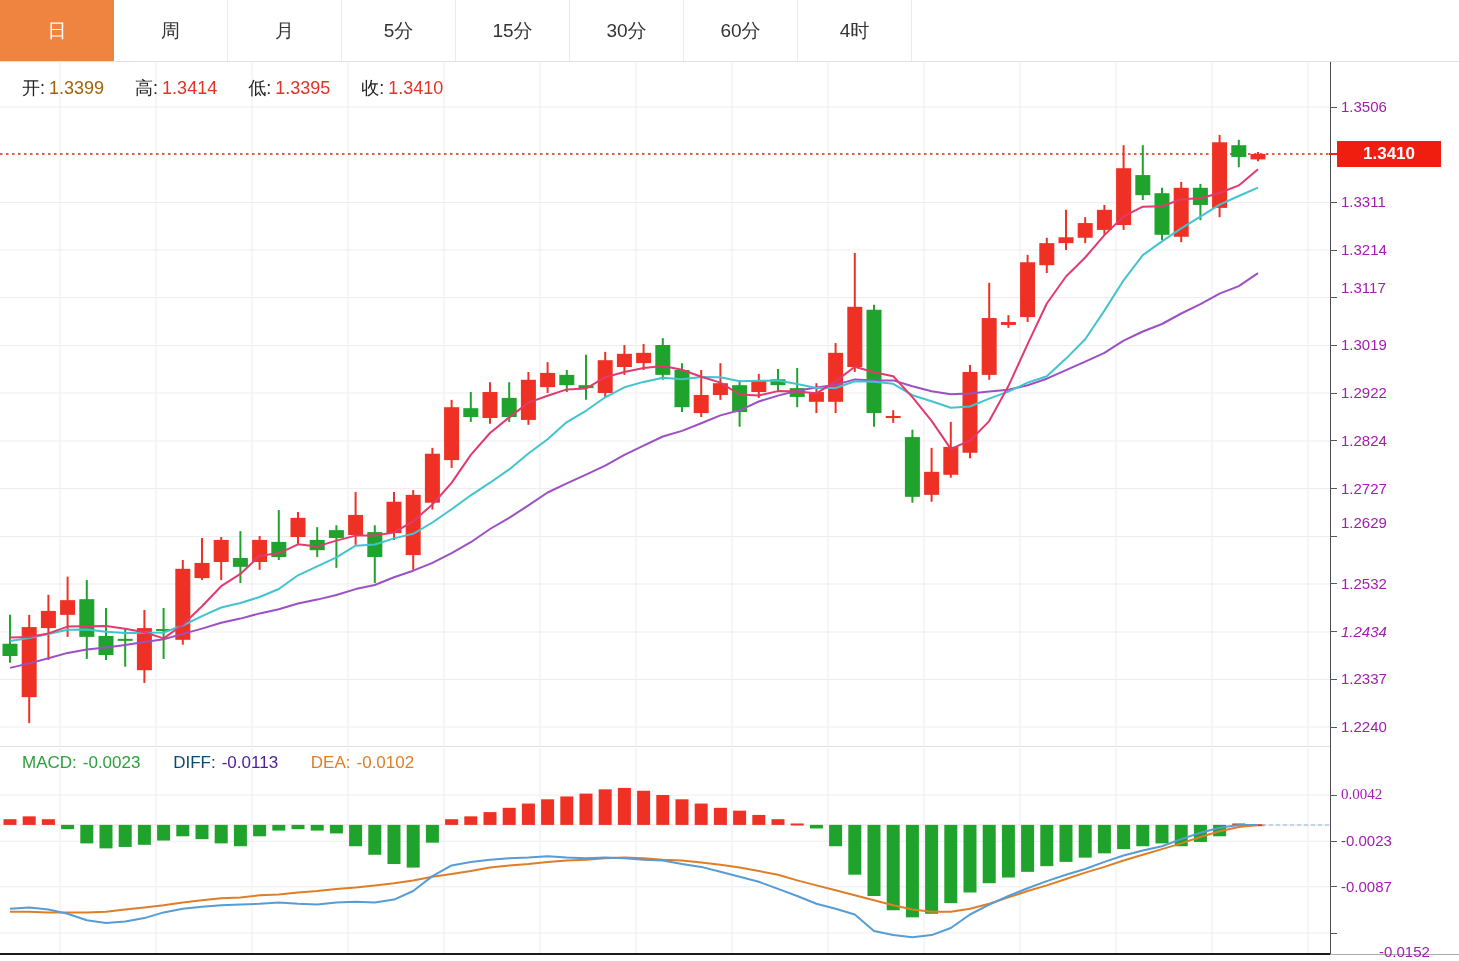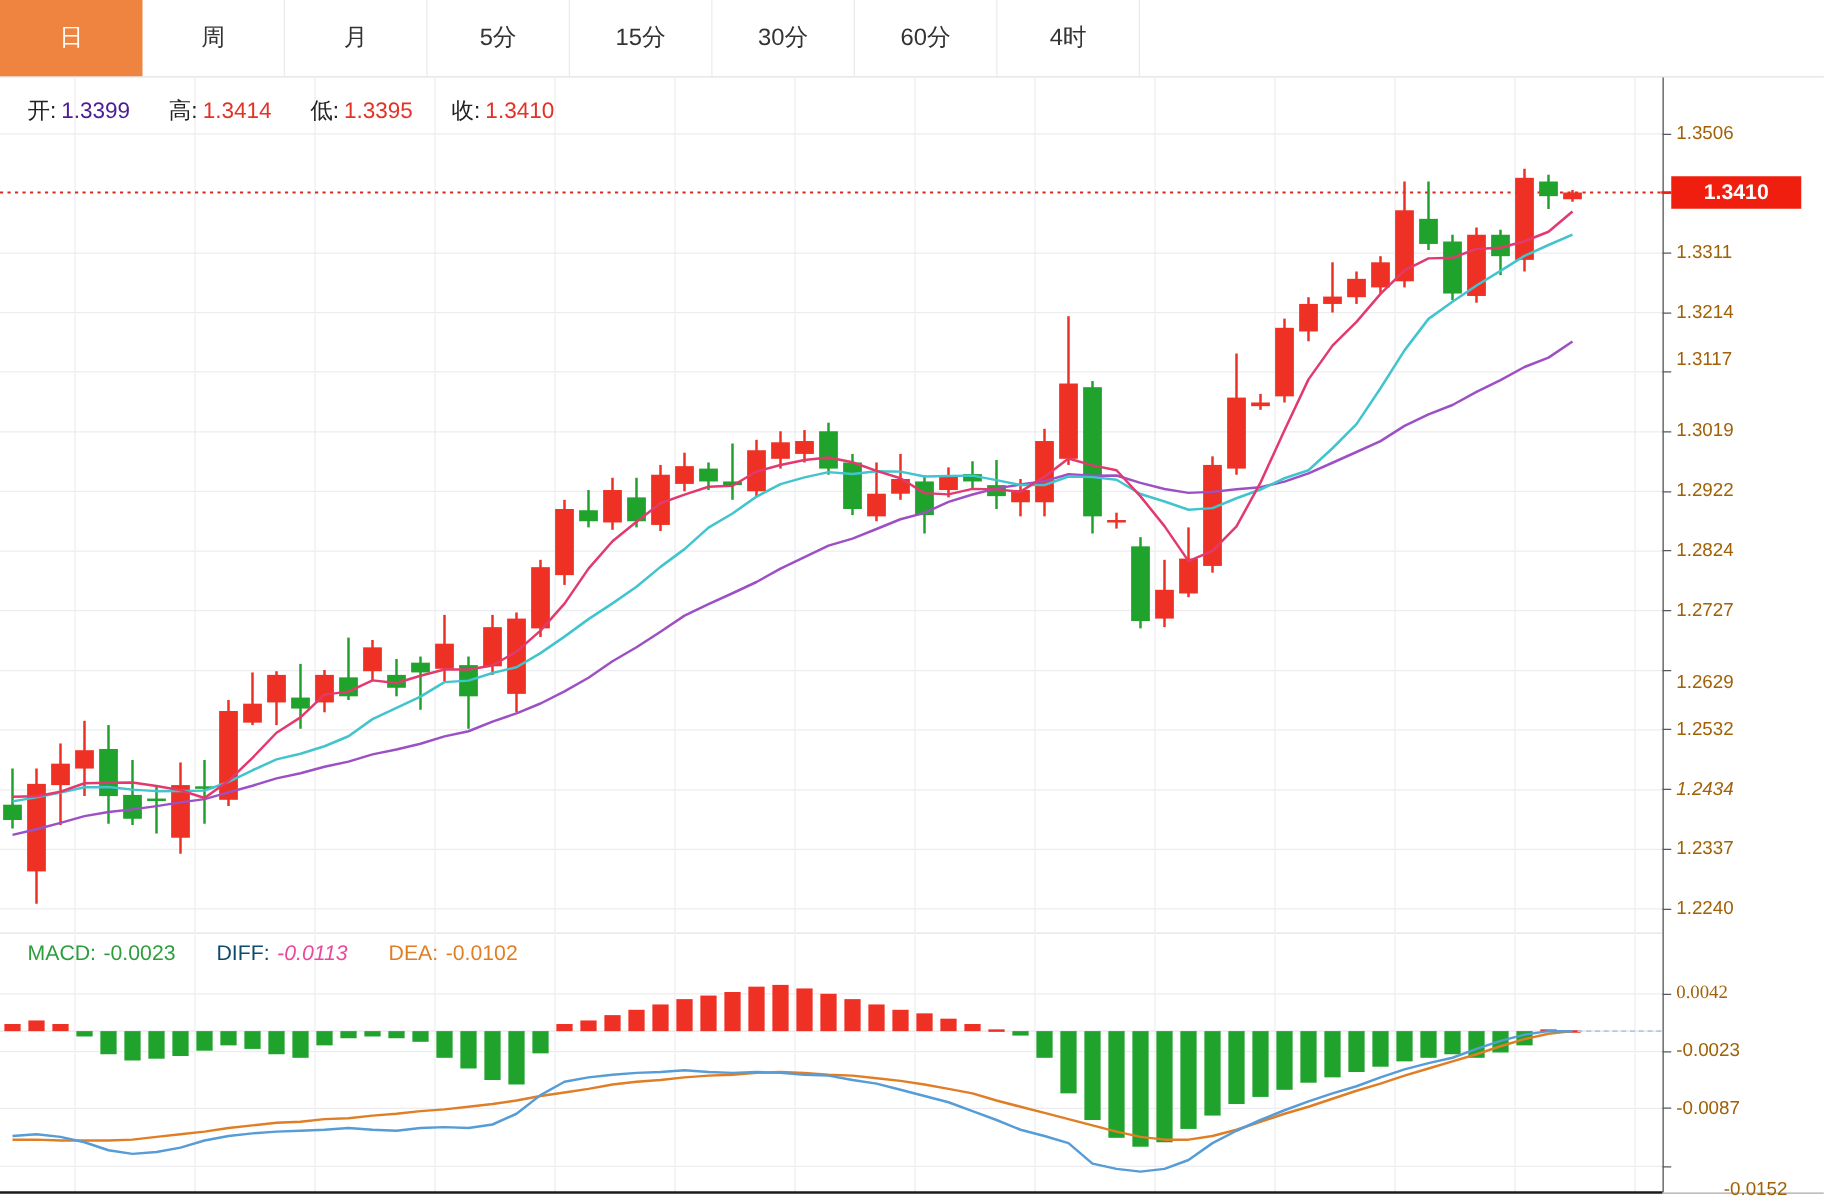--- a/index.html
+++ b/index.html
@@ -19,21 +19,21 @@
   .val{margin-right:26px;margin-left:4px;}
   .mval{margin-right:28px;margin-left:6px;}
   
   .panel{position:absolute;left:0;}
   #main-svg{top:62px;}
   #macd-svg{top:748px;}
   .axis-border{position:absolute;left:1330px;top:62px;width:1px;height:892px;background:#4c4c50;}
   .panel-sep{position:absolute;left:0;top:746px;width:1330px;height:1px;background:#e3e3e7;}
   .bottom-line{position:absolute;left:0;top:953px;width:1330px;height:2px;background:#1a1a1a;}
   .bottom-line-right{position:absolute;left:1330px;top:954px;width:129px;height:1px;background:#aaa;}
-  .axis-label{position:absolute;left:1341px;font-size:15px;color:#a16207;}
+  .axis-label{position:absolute;left:1341px;font-size:15px;color:#a21caf;}
   .tick{position:absolute;left:1330px;width:7px;height:1px;background:#55585c;}
   .price-badge{position:absolute;left:1337px;top:141px;width:104px;height:26px;line-height:26px;text-align:center;color:#fff;font-size:17px;font-weight:bold;z-index:6;}
   .badge-dash{position:absolute;left:1329px;top:153px;width:8px;height:2px;}
 </style>
 </head>
 <body>
 
 <div class="app">
 
   <div class="tabbar">
@@ -41,21 +41,21 @@
     <div class="tab">周</div>
     <div class="tab">月</div>
     <div class="tab">5分</div>
     <div class="tab">15分</div>
     <div class="tab">30分</div>
     <div class="tab">60分</div>
     <div class="tab">4时</div>
   </div>
 
   <div class="legend lg-row1">
-    <span class="lbl" style="color: rgb(34, 34, 34);">开:</span><span class="val" style="color: #4c1d95;">1.3399</span>
+    <span class="lbl" style="color: rgb(34, 34, 34);">开:</span><span class="val" style="color: #a16207;">1.3399</span>
     <span class="lbl" style="color: rgb(34, 34, 34);">高:</span><span class="val" style="color: rgb(226, 51, 40);">1.3414</span>
     <span class="lbl" style="color: rgb(34, 34, 34);">低:</span><span class="val" style="color: rgb(226, 51, 40);">1.3395</span>
     <span class="lbl" style="color: rgb(34, 34, 34);">收:</span><span class="val" style="color: rgb(226, 51, 40);">1.3410</span>
   </div>
 
 
   <svg id="main-svg" class="panel" width="1330" height="684" viewBox="0 0 1330 684">
       <line x1="60" x2="60" y1="0" y2="684" stroke="#ededf1" stroke-width="1"></line>
       <line x1="156" x2="156" y1="0" y2="684" stroke="#ededf1" stroke-width="1"></line>
       <line x1="252" x2="252" y1="0" y2="684" stroke="#ededf1" stroke-width="1"></line>
@@ -218,21 +218,21 @@
       <rect x="1250.5" y="92.01421800947892" width="15" height="5.387045813585502" fill="#ee3124"></rect>
       <polyline points="10.0,605.9 29.2,601.4 48.4,596.3 67.6,590.9 86.8,587.6 106.0,585.5 125.2,582.9 144.4,579.9 163.6,577.3 182.8,571.9 202.0,566.6 221.2,560.7 240.4,556.6 259.6,551.4 278.8,547.3 298.0,541.5 317.2,537.6 336.4,533.0 355.6,527.1 374.8,523.0 394.0,515.3 413.2,508.7 432.4,500.8 451.6,491.1 470.8,480.2 490.0,467.0 509.2,455.8 528.4,443.4 547.6,430.5 566.8,421.3 586.0,412.6 605.2,403.6 624.4,392.9 643.6,383.6 662.8,374.5 682.0,368.9 701.2,361.2 720.4,353.4 739.6,348.3 758.8,339.5 778.0,333.6 797.2,328.7 816.4,325.6 835.6,322.9 854.8,317.4 874.0,318.5 893.2,318.4 912.4,324.3 931.6,329.2 950.8,332.3 970.0,331.5 989.2,329.4 1008.4,327.8 1027.6,323.3 1046.8,316.7 1066.0,308.2 1085.2,299.6 1104.4,290.9 1123.6,278.7 1142.8,269.5 1162.0,262.0 1181.2,251.5 1200.4,242.1 1219.6,231.6 1238.8,224.1 1258.0,211.2" fill="none" stroke="#9d50c4" stroke-width="2" stroke-linejoin="round"></polyline>
       <polyline points="10.0,579.1 29.2,575.9 48.4,572.1 67.6,567.8 86.8,567.6 106.0,569.7 125.2,570.9 144.4,570.8 163.6,570.5 182.8,563.5 202.0,554.2 221.2,545.5 240.4,541.0 259.6,535.0 278.8,527.0 298.0,513.3 317.2,504.3 336.4,495.3 355.6,483.7 374.8,482.5 394.0,476.4 413.2,471.8 432.4,460.5 451.6,447.3 470.8,433.3 490.0,420.7 509.2,407.4 528.4,391.5 547.6,377.3 566.8,360.1 586.0,348.8 605.2,335.3 624.4,325.3 643.6,319.9 662.8,315.7 682.0,317.2 701.2,315.0 720.4,315.3 739.6,319.2 758.8,318.8 778.0,318.5 797.2,322.1 816.4,326.0 835.6,326.0 854.8,319.2 874.0,319.7 893.2,321.8 912.4,333.2 931.6,339.2 950.8,345.8 970.0,344.5 989.2,336.6 1008.4,329.6 1027.6,320.6 1046.8,314.2 1066.0,296.6 1085.2,277.3 1104.4,248.6 1123.6,218.3 1142.8,193.1 1162.0,179.4 1181.2,166.4 1200.4,154.7 1219.6,142.7 1238.8,134.0 1258.0,125.7" fill="none" stroke="#41c4ce" stroke-width="2" stroke-linejoin="round"></polyline>
       <polyline points="10.0,575.4 29.2,575.0 48.4,571.4 67.6,564.6 86.8,564.2 106.0,564.0 125.2,566.8 144.4,570.2 163.6,576.4 182.8,562.7 202.0,544.3 221.2,524.2 240.4,511.9 259.6,493.7 278.8,491.3 298.0,482.3 317.2,484.4 336.4,478.6 355.6,473.6 374.8,473.6 394.0,470.4 413.2,459.3 432.4,442.5 451.6,420.9 470.8,392.9 490.0,371.0 509.2,355.4 528.4,340.6 547.6,333.7 566.8,327.4 586.0,326.6 605.2,315.2 624.4,310.0 643.6,306.0 662.8,304.0 682.0,307.8 701.2,314.7 720.4,320.6 739.6,332.5 758.8,333.5 778.0,329.1 797.2,329.5 816.4,331.3 835.6,319.4 854.8,304.8 874.0,310.3 893.2,314.2 912.4,335.1 931.6,358.9 950.8,386.9 970.0,378.7 989.2,359.1 1008.4,324.1 1027.6,282.2 1046.8,241.5 1066.0,214.5 1085.2,195.5 1104.4,173.1 1123.6,154.3 1142.8,144.7 1162.0,144.2 1181.2,137.2 1200.4,136.2 1219.6,131.0 1238.8,123.4 1258.0,107.2" fill="none" stroke="#e23a6e" stroke-width="2" stroke-linejoin="round"></polyline>
     </svg>
 
   <div class="panel-sep"></div>
 
   <div class="legend lg-macd">
     <span style="color: rgb(45, 158, 60);">MACD:</span><span class="mval" style="color: rgb(45, 158, 60);">-0.0023</span>
-    <span style="color: #0c4a6e;">DIFF:</span><span class="mval" style="color: #ec4899; font-style: italic;">-0.0113</span>
+    <span style="color: #0c4a6e;">DIFF:</span><span class="mval" style="color: #4c1d95;">-0.0113</span>
     <span style="color: rgb(224, 126, 38);">DEA:</span><span class="mval" style="color: rgb(224, 126, 38);">-0.0102</span>
   </div>
 
   <svg id="macd-svg" class="panel" width="1330" height="206" viewBox="0 0 1330 206">
       <line x1="60" x2="60" y1="0" y2="206" stroke="#ededf1" stroke-width="1"></line>
       <line x1="156" x2="156" y1="0" y2="206" stroke="#ededf1" stroke-width="1"></line>
       <line x1="252" x2="252" y1="0" y2="206" stroke="#ededf1" stroke-width="1"></line>
       <line x1="348" x2="348" y1="0" y2="206" stroke="#ededf1" stroke-width="1"></line>
       <line x1="444" x2="444" y1="0" y2="206" stroke="#ededf1" stroke-width="1"></line>
       <line x1="540" x2="540" y1="0" y2="206" stroke="#ededf1" stroke-width="1"></line>
@@ -335,21 +335,21 @@
       <div class="axis-label" style="top: 279px;">1.3117</div>
       <div class="tick" style="top: 344.999px;"></div>
       <div class="axis-label" style="top: 336.499px;">1.3019</div>
       <div class="tick" style="top: 392.503px;"></div>
       <div class="axis-label" style="top: 384.003px;">1.2922</div>
       <div class="tick" style="top: 440.497px;"></div>
       <div class="axis-label" style="top: 431.997px;">1.2824</div>
       <div class="tick" style="top: 488.001px;"></div>
       <div class="axis-label" style="top: 479.501px;">1.2727</div>
       <div class="tick" style="top: 535.994px;"></div>
-      <div class="axis-label" style="top: 537px; text-align: right;">1.2629</div>
+      <div class="axis-label" style="top: 514px; text-align: right;">1.2629</div>
       <div class="tick" style="top: 583.498px;"></div>
       <div class="axis-label" style="top: 574.998px;">1.2532</div>
       <div class="tick" style="top: 631.492px;"></div>
       <div class="axis-label" style="top: 622.992px; font-style: italic;">1.2434</div>
       <div class="tick" style="top: 678.996px;"></div>
       <div class="axis-label" style="top: 670.496px;">1.2337</div>
       <div class="tick" style="top: 726.5px;"></div>
       <div class="axis-label" style="top: 718px;">1.2240</div>
     </div>
   <div id="macd-axis">

